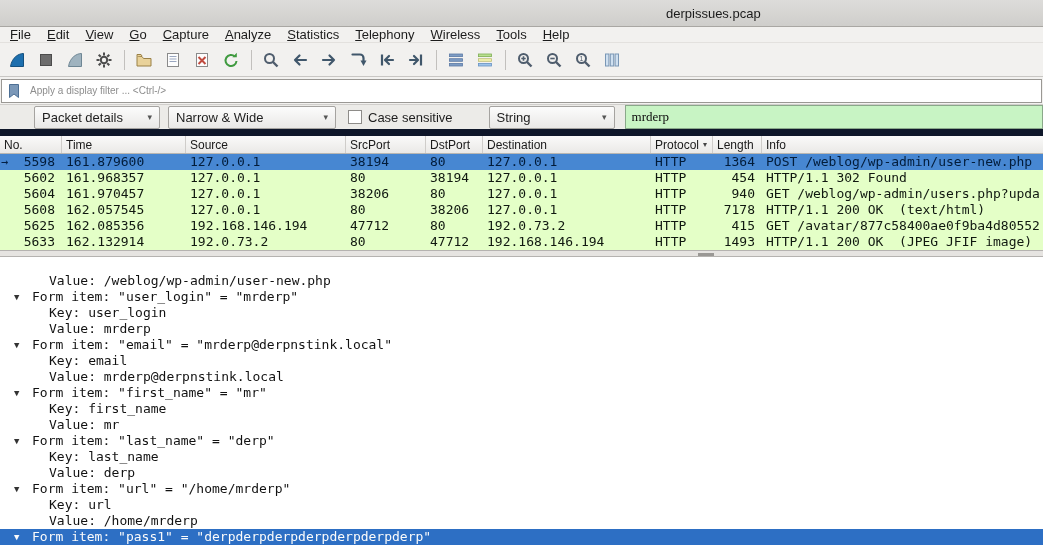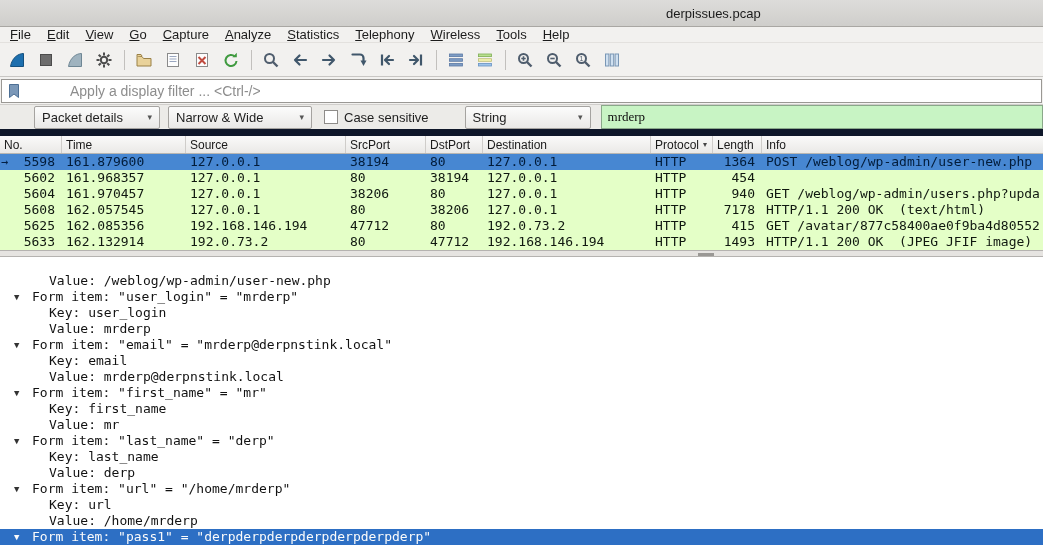--- a/index.html
+++ b/index.html
@@ -24,33 +24,33 @@
     margin:0 1px; cursor:default; }
   .tb-btn svg { display:block; }
   .tb-sep { width:1px; height:20px; background:#c2c0bd; margin:0 5px; flex:0 0 1px; }
 
   
   .filterbar { height:28px; background:#f2f1ef; display:flex; align-items:center;
     padding:2px 1px; border-bottom:1px solid #d0cecb; }
   .filter-field { flex:1; height:24px; background:#fff; border:1px solid #9a9894;
     display:flex; align-items:center; }
   .bookmark { width:24px; display:flex; justify-content:center; align-items:center; }
-  .filter-input { flex:1; border:none; outline:none; font-size:14px; color:#737373;
-    padding:0 4px; background:transparent; font-family:"Liberation Sans",sans-serif;margin-left:40px; }
+  .filter-input { flex:1; border:none; outline:none; font-size:10px; color:#737373;
+    padding:0 4px; background:transparent; font-family:"Liberation Sans",sans-serif; }
   .filter-input::placeholder { color:#8d8d8d; }
 
   
   .findbar { height:31px; background:#ecebe8; display:flex; align-items:center;
     border-bottom:7px solid #0f172a; padding-left:34px; }
   .combo { height:23px; background:linear-gradient(#fcfcfc,#e9e8e6); border:1px solid #a5a3a0;
     border-radius:2px; display:flex; align-items:center; justify-content:space-between;
     padding:0 7px; font-size:13px; color:#1e1e1e; cursor:default; }
   .combo .carr { margin-left:14px; font-size:9px; color:#555; }
   .combo-scope { width:126px; margin-right:8px; }
-  .combo-mode { width:144px; margin-right:12px; }
+  .combo-mode { width:168px; margin-right:12px; }
   .combo-type { width:126px; margin-right:10px; }
   .cbwrap { display:flex; align-items:center; font-size:13px; color:#1e1e1e; margin-right:36px; }
   .cb { width:14px; height:14px; background:#fff; border:1px solid #8e8c89; margin-right:6px; }
   .find-input { flex:1; height:24px; background:#c8f4c4; border:1px solid #8aa88a;
     font-size:13px; padding:0 6px; color:#0d0d0d; outline:none;
     font-family:Liberation Serif, serif; }
 
   
   .plist-header { height:18px; display:flex; background:linear-gradient(#fafaf9,#eae9e7);
     border-bottom:1px solid #b8b6b2; font-size:12px; color:#1a1a1a; }
@@ -298,20 +298,21 @@
         </div>
         <div class="prow">
           <span class="pcell c0">5602</span>
           <span class="pcell c1">161.968357</span>
           <span class="pcell c2">127.0.0.1</span>
           <span class="pcell c3">80</span>
           <span class="pcell c4">38194</span>
           <span class="pcell c5">127.0.0.1</span>
           <span class="pcell c6">HTTP</span>
           <span class="pcell c7">454</span>
+          <span class="pcell c8">HTTP/1.1 302 Found</span>
         </div>
         <div class="prow">
           <span class="pcell c0">5604</span>
           <span class="pcell c1">161.970457</span>
           <span class="pcell c2">127.0.0.1</span>
           <span class="pcell c3">38206</span>
           <span class="pcell c4">80</span>
           <span class="pcell c5">127.0.0.1</span>
           <span class="pcell c6">HTTP</span>
           <span class="pcell c7">940</span>

